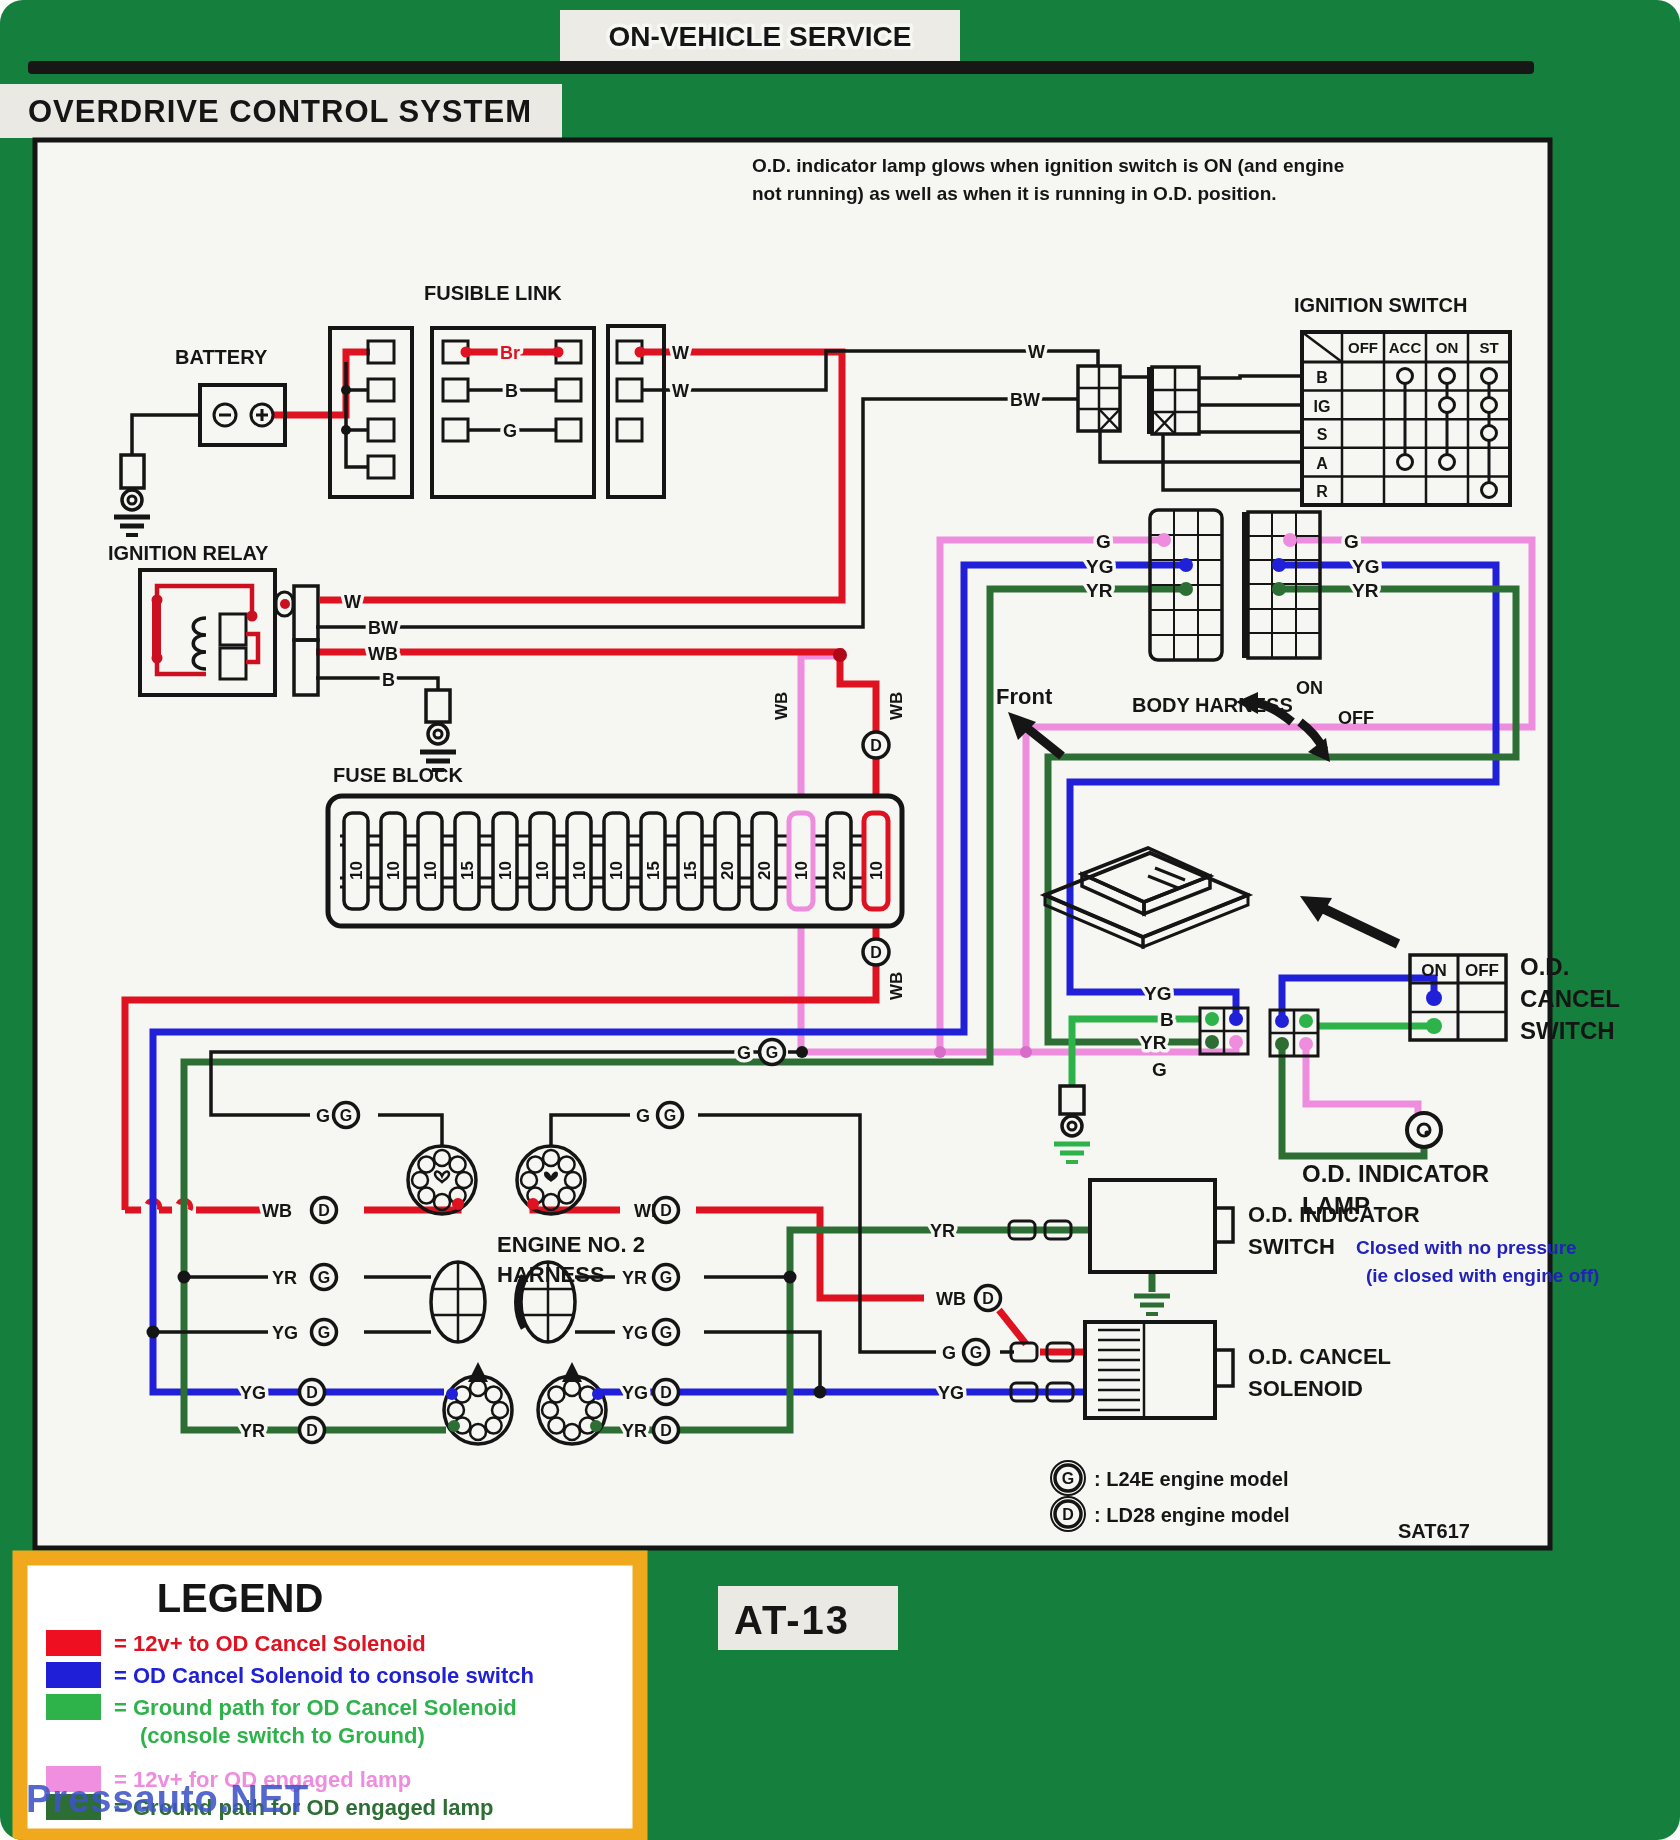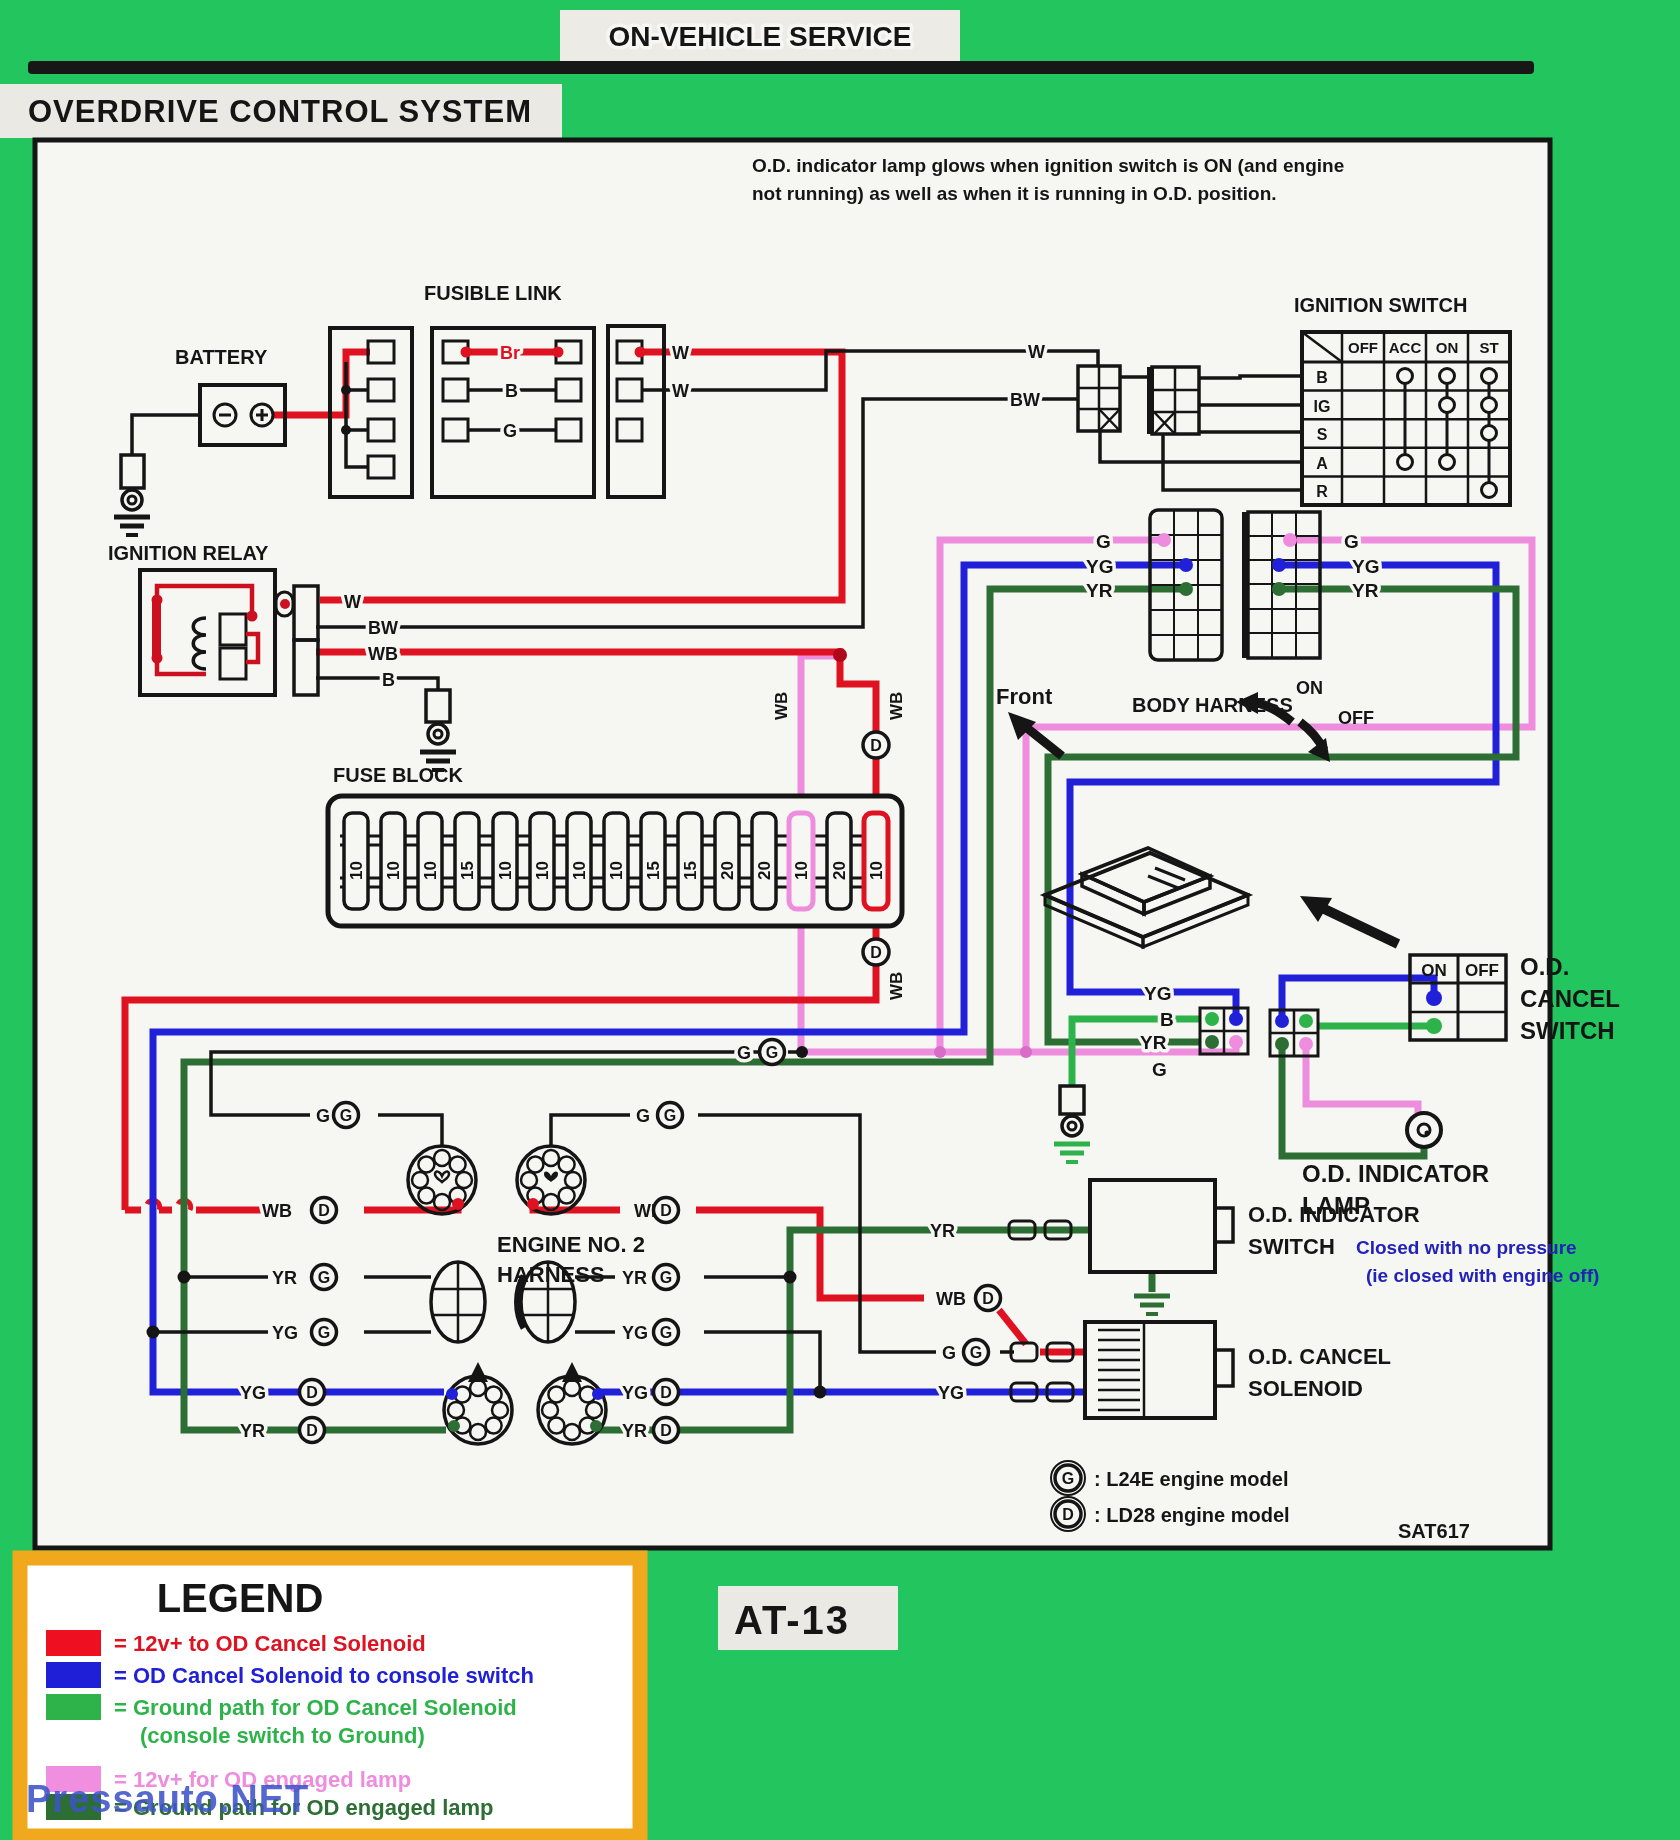--- a/index.html
+++ b/index.html
@@ -1,16 +1,16 @@
 <!DOCTYPE html>
 <html><head>
 <meta charset="utf-8">
 <style>
   html,body{margin:0;padding:0;background:#fdfdfc;}
-  #page{position:relative;width:1680px;height:1840px;background:#22c55e;font-family:"Liberation Sans",sans-serif;overflow:hidden;}
+  #page{position:relative;width:1680px;height:1840px;background:#15803d;font-family:"Liberation Sans",sans-serif;overflow:hidden;border-radius:23px;}
   svg{position:absolute;left:0;top:0;}
   text{font-family:"Liberation Sans",sans-serif;font-weight:bold;fill:#151515;}
   .halo{paint-order:stroke;stroke:#f6f6f2;stroke-width:7px;stroke-linejoin:round;}
   .s15{font-size:15px}.s16{font-size:16px}.s17{font-size:17px}.s18{font-size:18px}
   .s19{font-size:19px}.s20{font-size:20px}.s22{font-size:22px}.s24{font-size:24px}
   .s28{font-size:28px}.s31{font-size:31px}.s40{font-size:40px}
   .red{fill:#de1220}.bluetxt{fill:#2222bb}
   .lg-red{fill:#de1220}.lg-blue{fill:#2020d8}.lg-grn{fill:#2db34a}.lg-pink{fill:#ee8cde}.lg-dgrn{fill:#2d6e34}
   .wm{fill:#3e54c8;opacity:.88;font-size:38px;letter-spacing:1px}
 </style>

